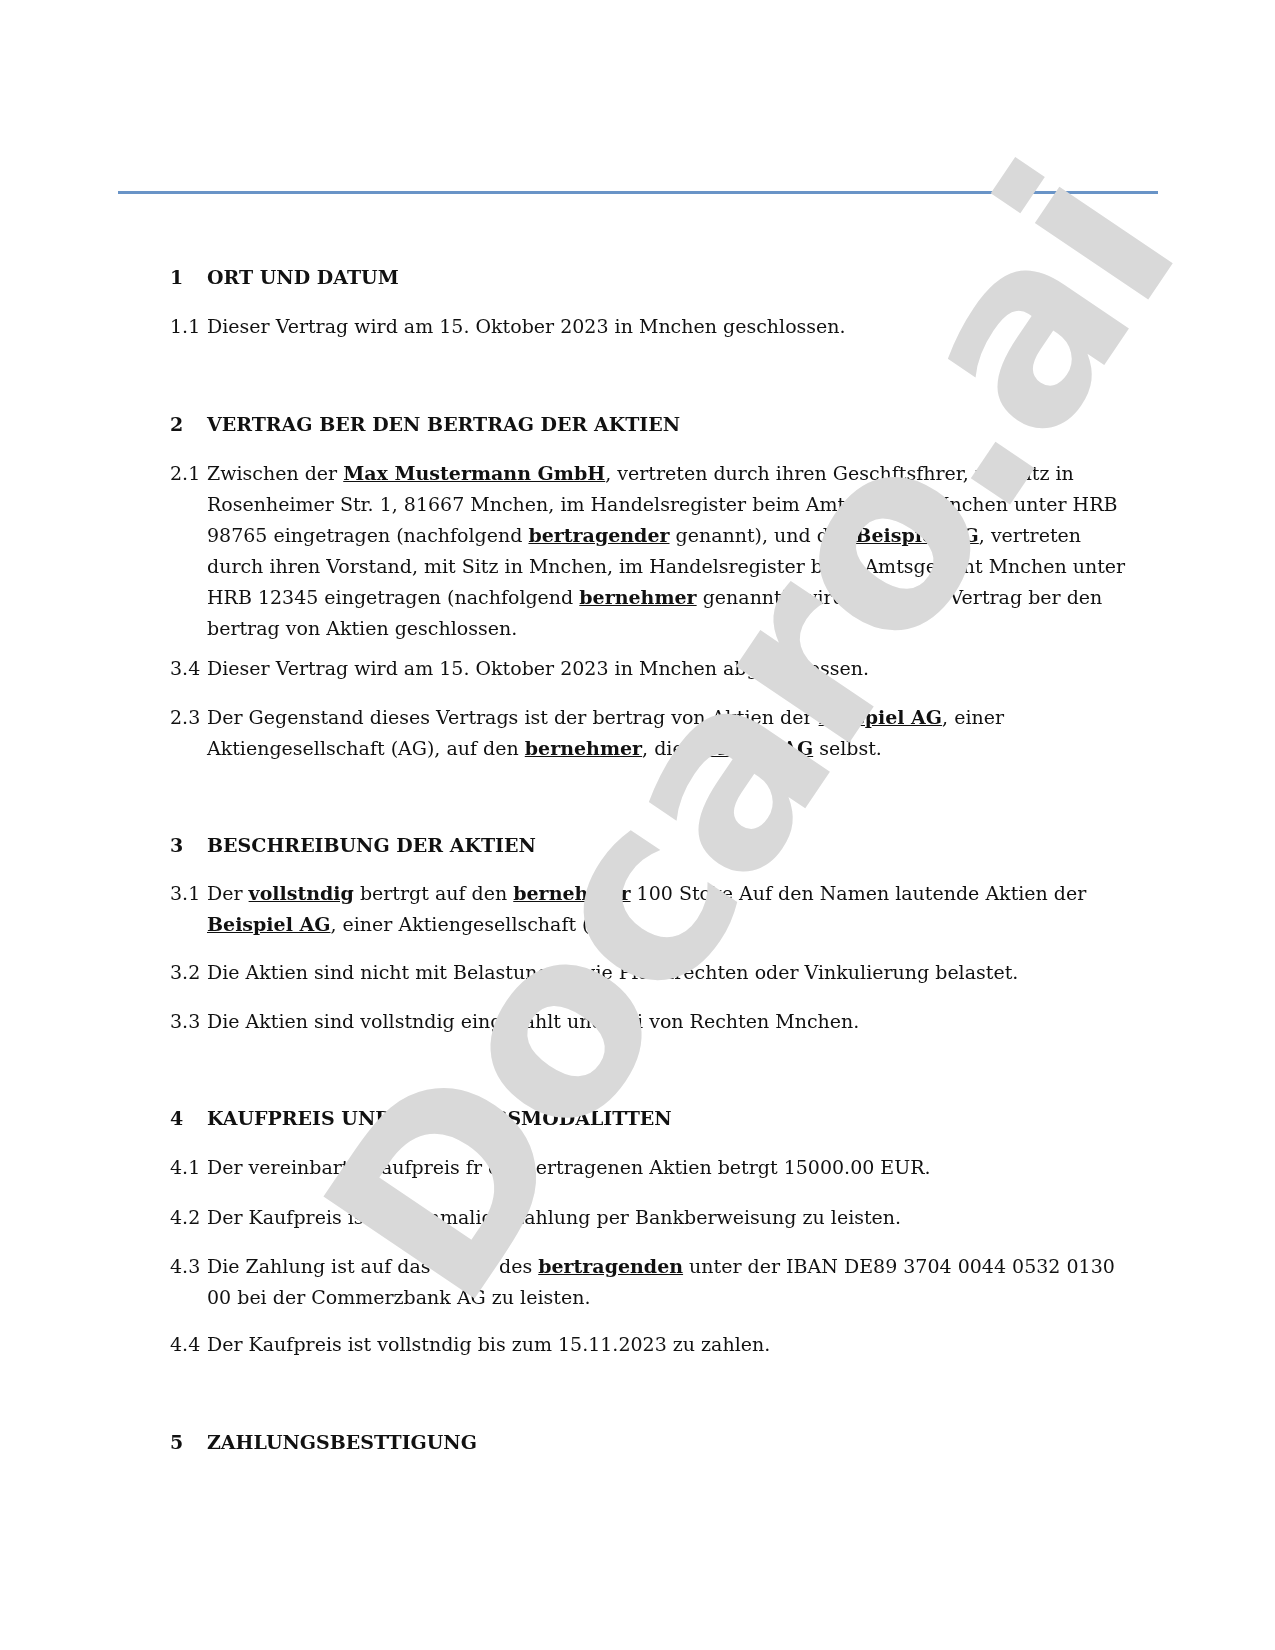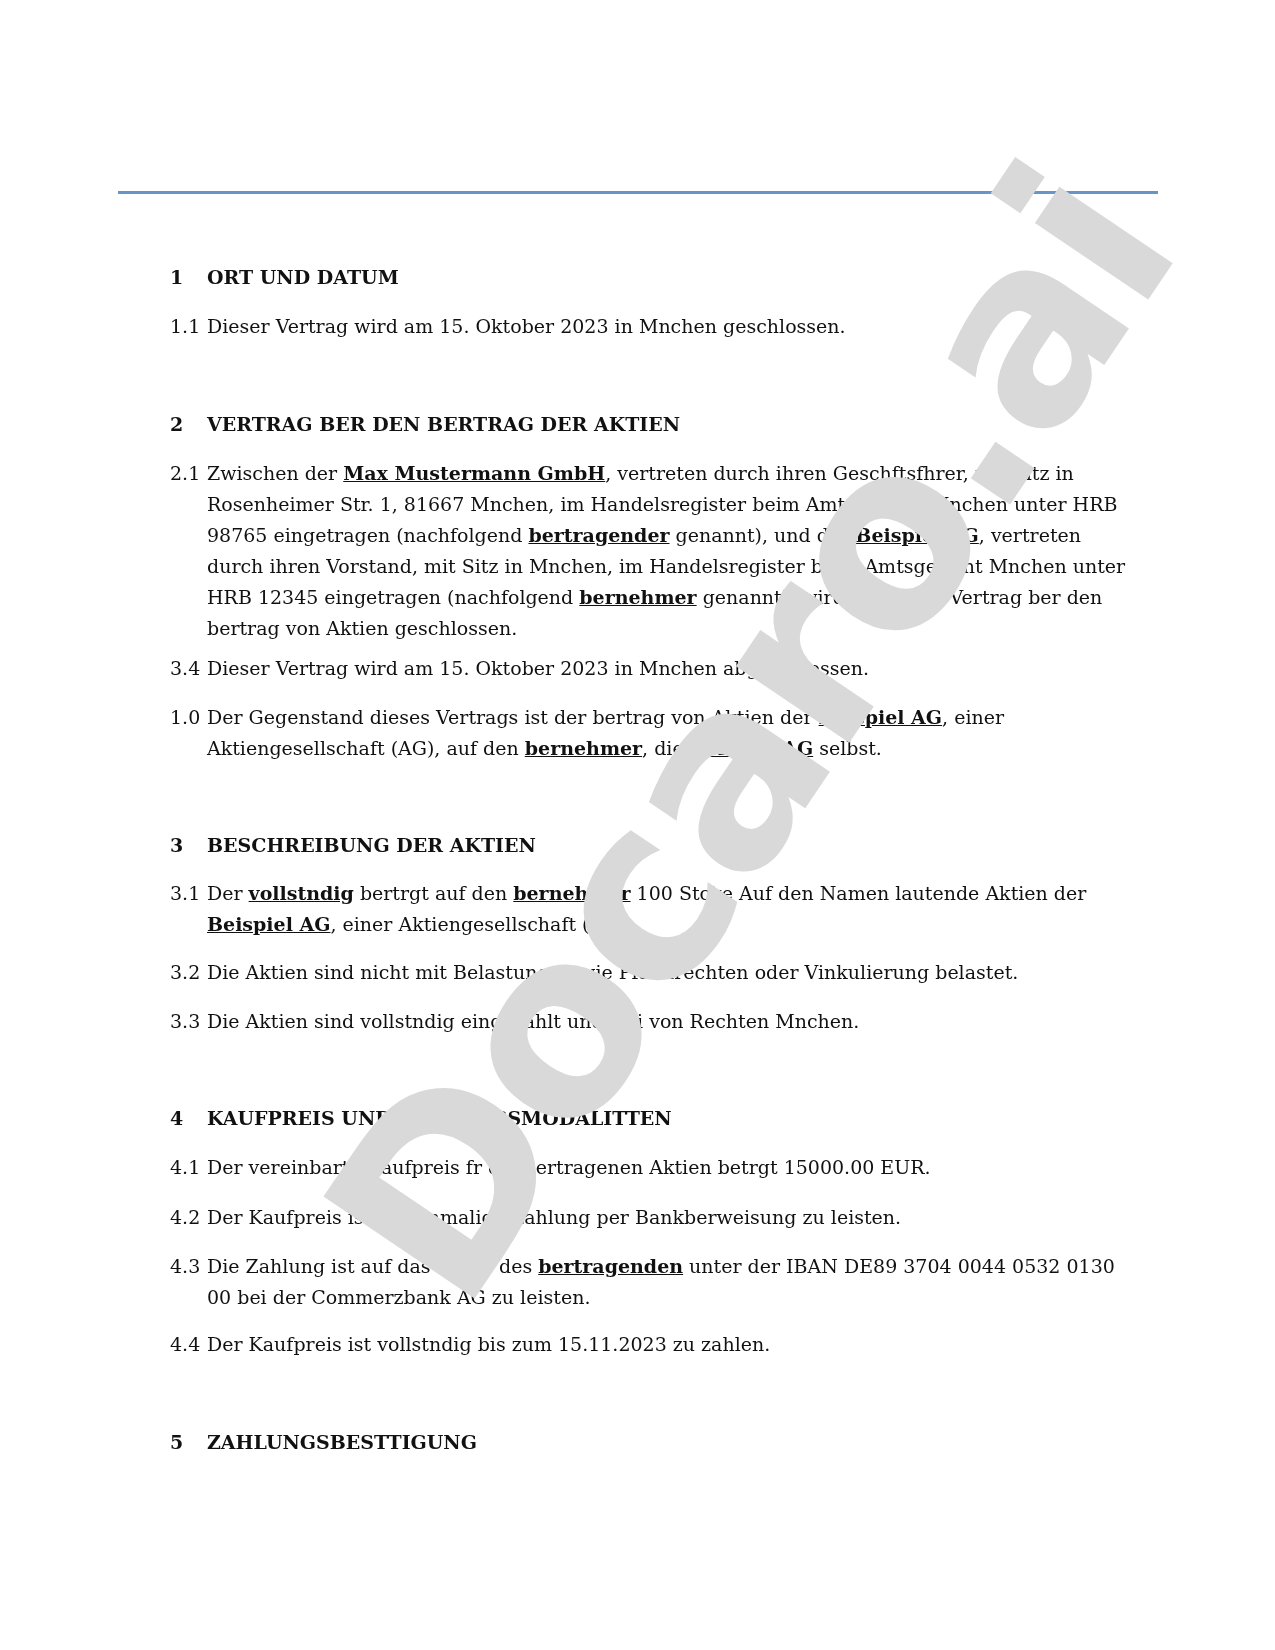--- a/index.html
+++ b/index.html
@@ -49,21 +49,21 @@
     </div>
     <div class="p" style="top:458px;">
       <span class="num">2.1</span>
       <span class="txt"><span>Zwischen der </span><b>Max Mustermann GmbH</b><span>, vertreten durch ihren Geschftsfhrer, mit Sitz in Rosenheimer Str. 1, 81667 Mnchen, im Handelsregister beim Amtsgericht Mnchen unter HRB 98765 eingetragen (nachfolgend </span><b>bertragender</b><span> genannt), und der </span><b>Beispiel AG</b><span>, vertreten durch ihren Vorstand, mit Sitz in Mnchen, im Handelsregister beim Amtsgericht Mnchen unter HRB 12345 eingetragen (nachfolgend </span><b>bernehmer</b><span> genannt), wird folgender Vertrag ber den bertrag von Aktien geschlossen.</span></span>
     </div>
     <div class="p" style="top:653px;">
       <span class="num">3.4</span>
       <span class="txt"><span>Dieser Vertrag wird am 15. Oktober 2023 in Mnchen abgeschlossen.</span></span>
     </div>
     <div class="p" style="top:702px;">
-      <span class="num">1.0</span>
+      <span class="num">2.3</span>
       <span class="txt"><span>Der Gegenstand dieses Vertrags ist der bertrag von Aktien der </span><b>Beispiel AG</b><span>, einer Aktiengesellschaft (AG), auf den </span><b>bernehmer</b><span>, die </span><b>Beispiel AG</b><span> selbst.</span></span>
     </div>
 
     <div class="h" style="top:830px;">
       <span class="num">3</span>
       <span class="txt">BESCHREIBUNG DER AKTIEN</span>
     </div>
     <div class="p" style="top:878px;">
       <span class="num">3.1</span>
       <span class="txt"><span>Der </span><b>vollstndig</b><span> bertrgt auf den </span><b>bernehmer</b><span> 100 Stcke Auf den Namen lautende Aktien der </span><b>Beispiel AG</b><span>, einer Aktiengesellschaft (AG).</span></span>

